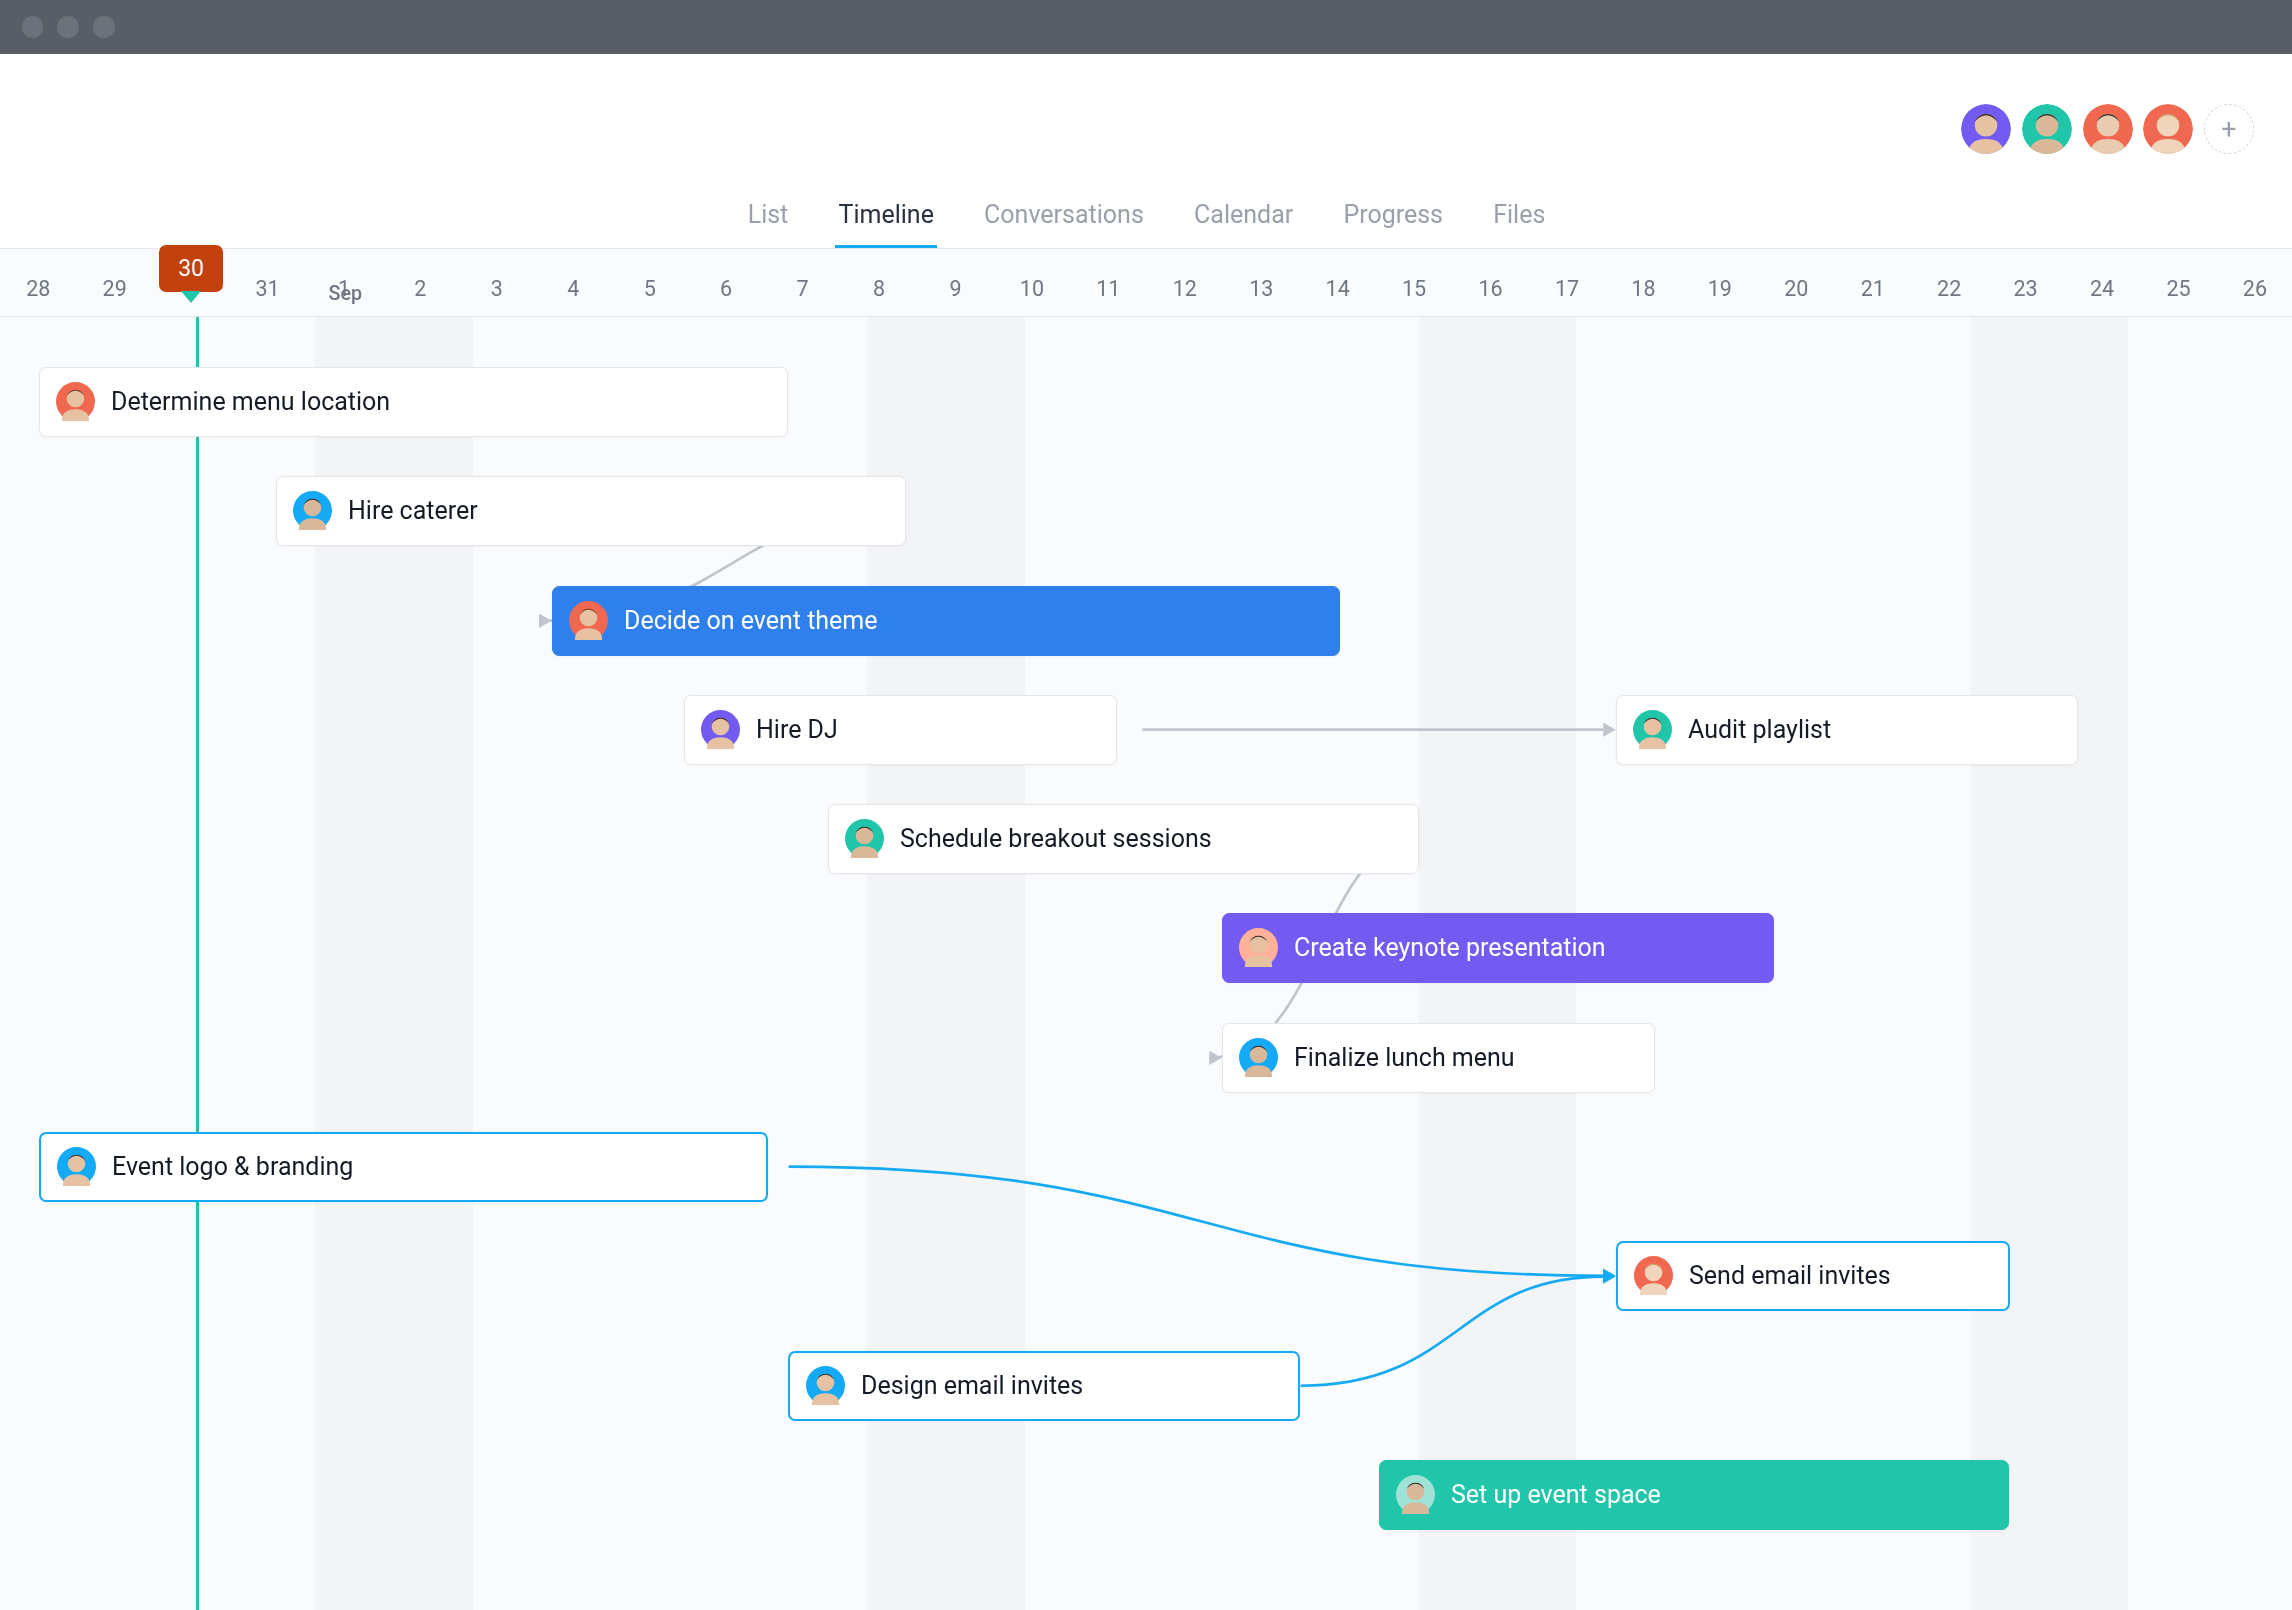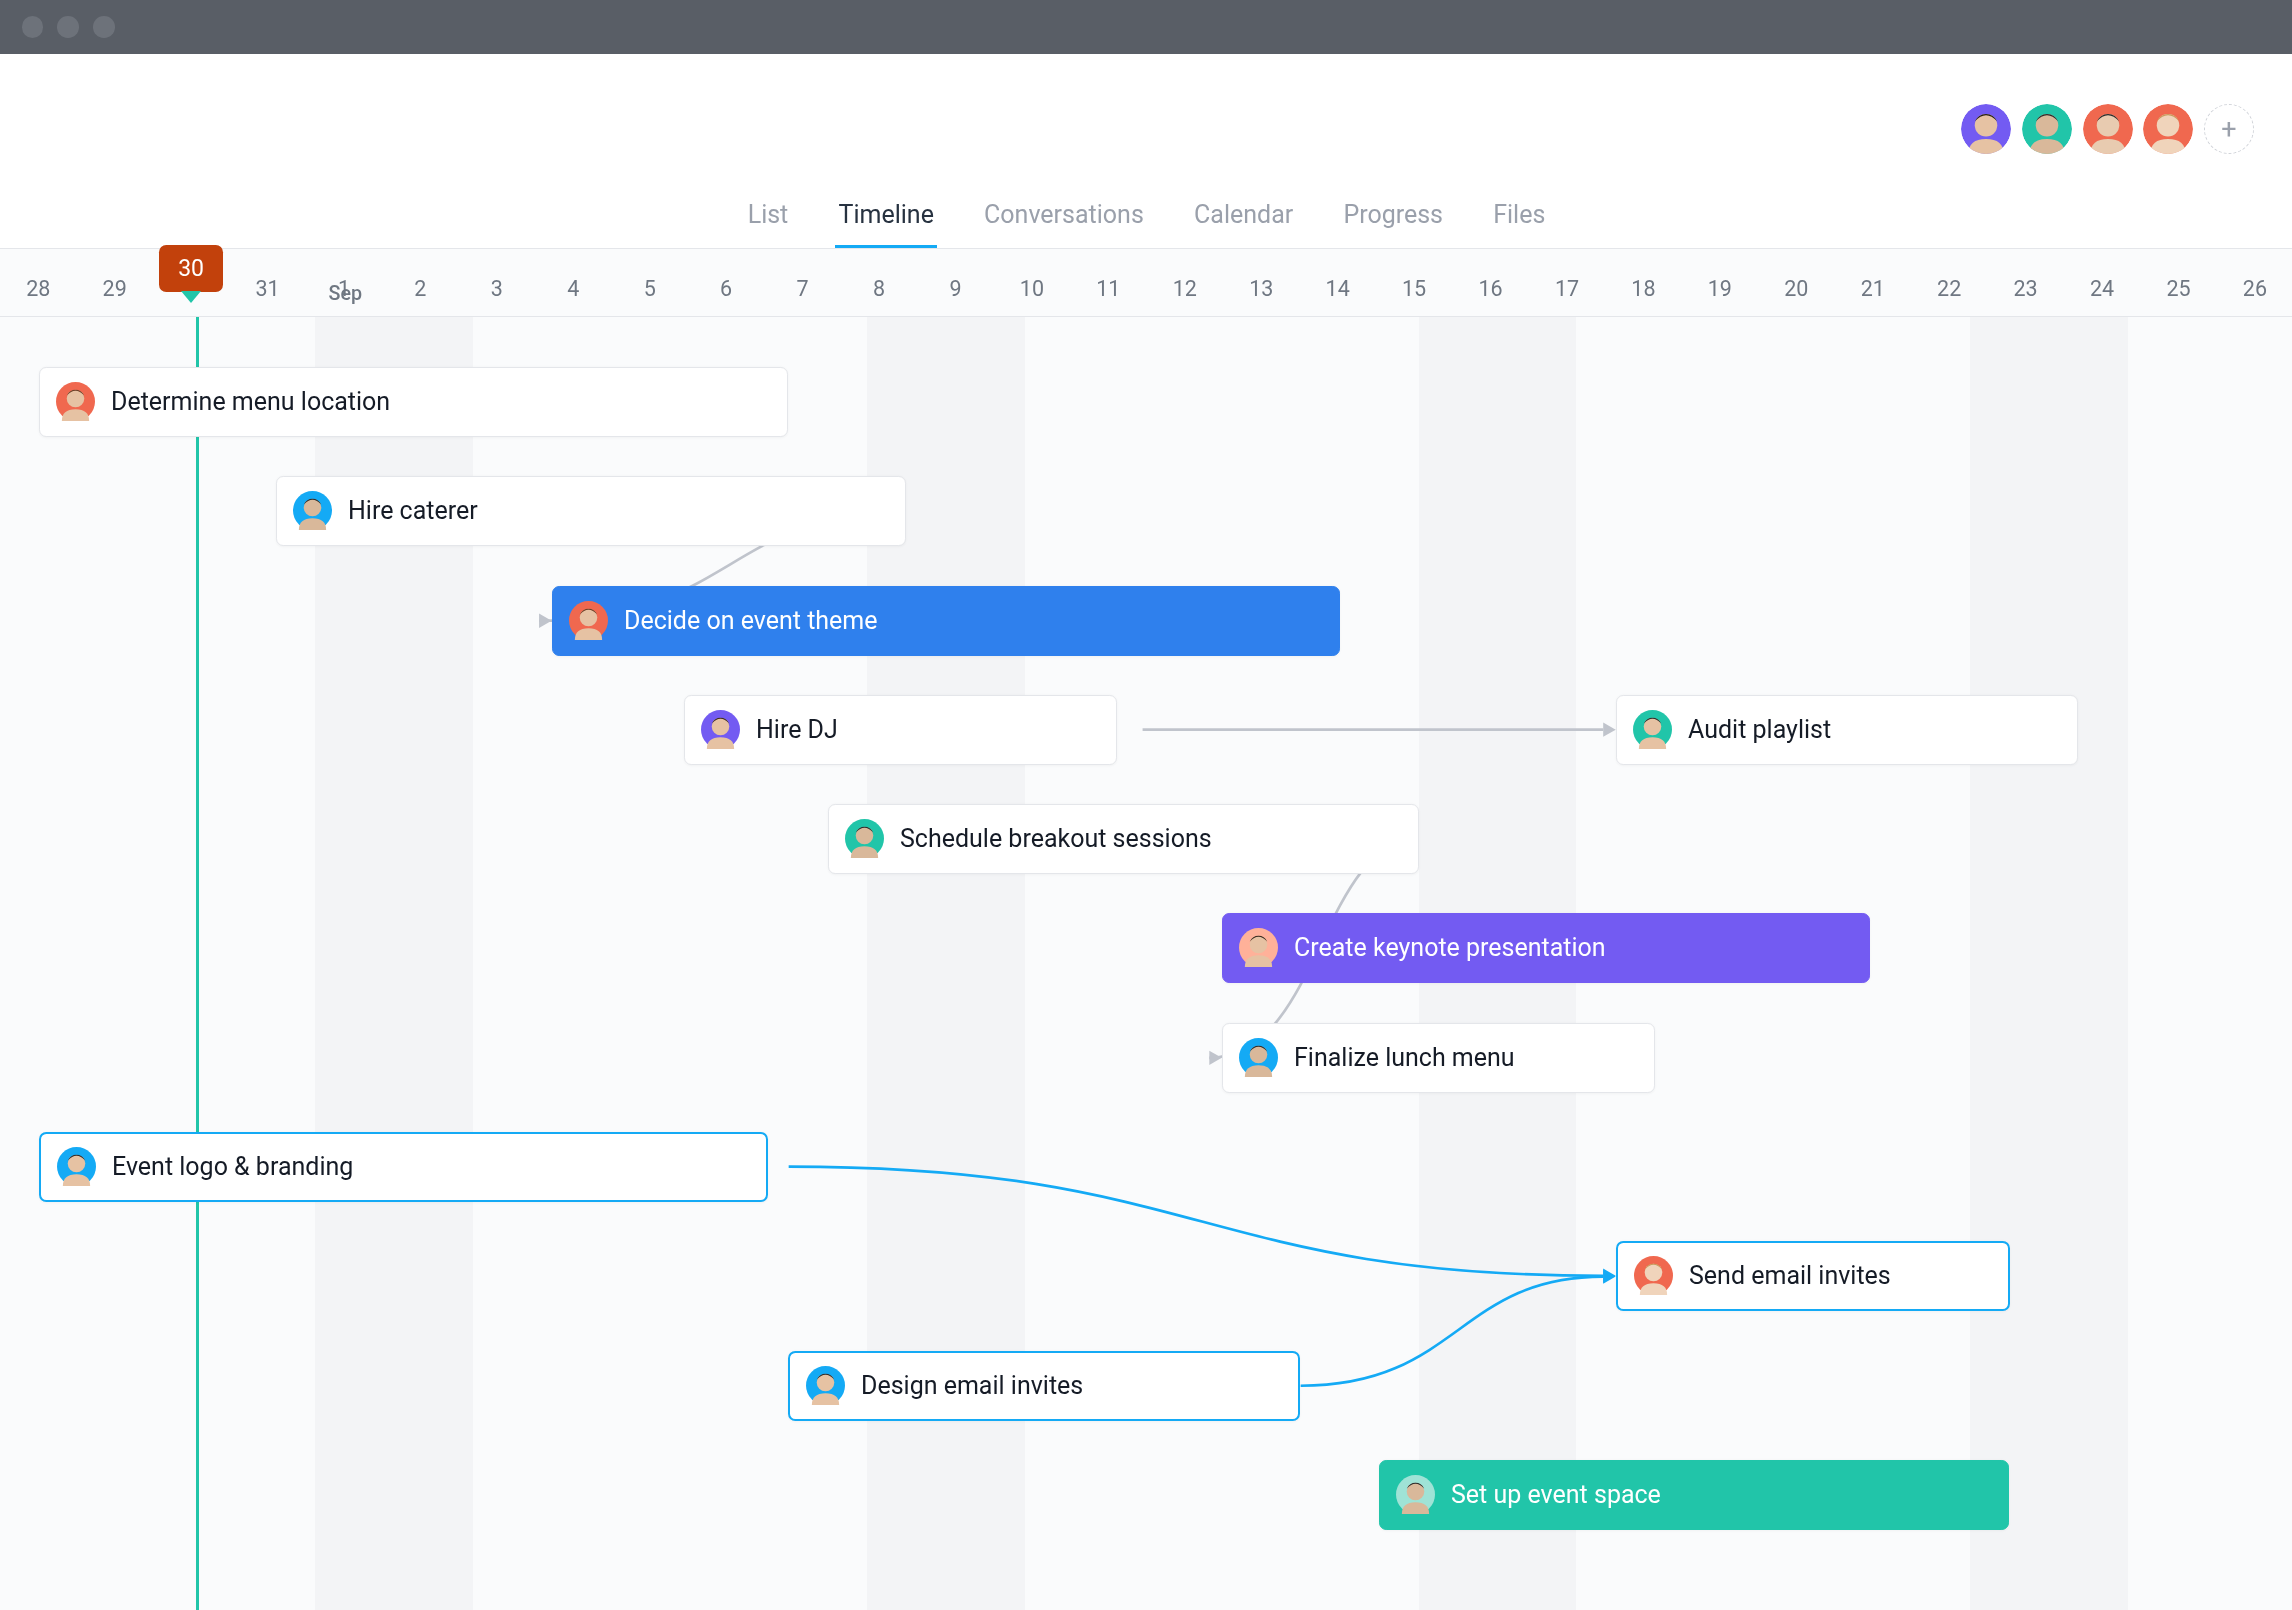--- a/index.html
+++ b/index.html
@@ -272,21 +272,21 @@
       <div class="assignee face">
         <svg viewBox="0 0 40 40">
           <circle cx="20" cy="20" r="20" fill="#21c5a9"></circle>
           <circle cx="20" cy="17" r="9" fill="#d9b89a"></circle>
           <path d="M11 14 Q20 4 29 14 Q26 8 20 8 Q14 8 11 14 Z" fill="#2b2b2b"></path>
           <path d="M6 40 Q6 28 20 28 Q34 28 34 40 Z" fill="#d9b89a"></path>
         </svg>
       </div>
       <span>Schedule breakout sessions</span>
     </div>
-    <div class="task purple" style="left: 1222px; top: 596px; width: 648px;">
+    <div class="task purple" style="left: 1222px; top: 596px; width: 552px;">
       <div class="assignee face">
         <svg viewBox="0 0 40 40">
           <circle cx="20" cy="20" r="20" fill="#ffb199"></circle>
           <circle cx="20" cy="17" r="9" fill="#e6c2a3"></circle>
           <path d="M11 14 Q20 4 29 14 Q26 8 20 8 Q14 8 11 14 Z" fill="#3a2a1e"></path>
           <path d="M6 40 Q6 28 20 28 Q34 28 34 40 Z" fill="#e6c2a3"></path>
         </svg>
       </div>
       <span>Create keynote presentation</span>
     </div>

